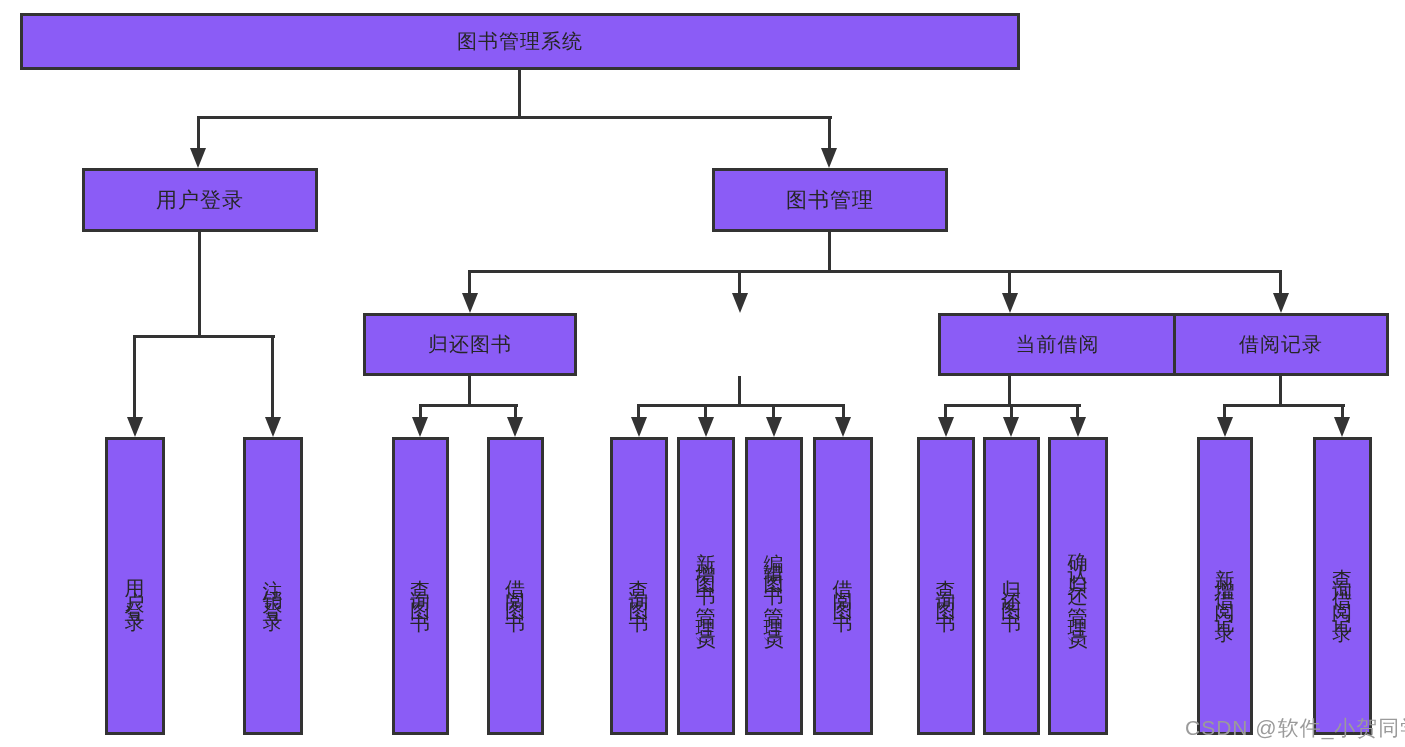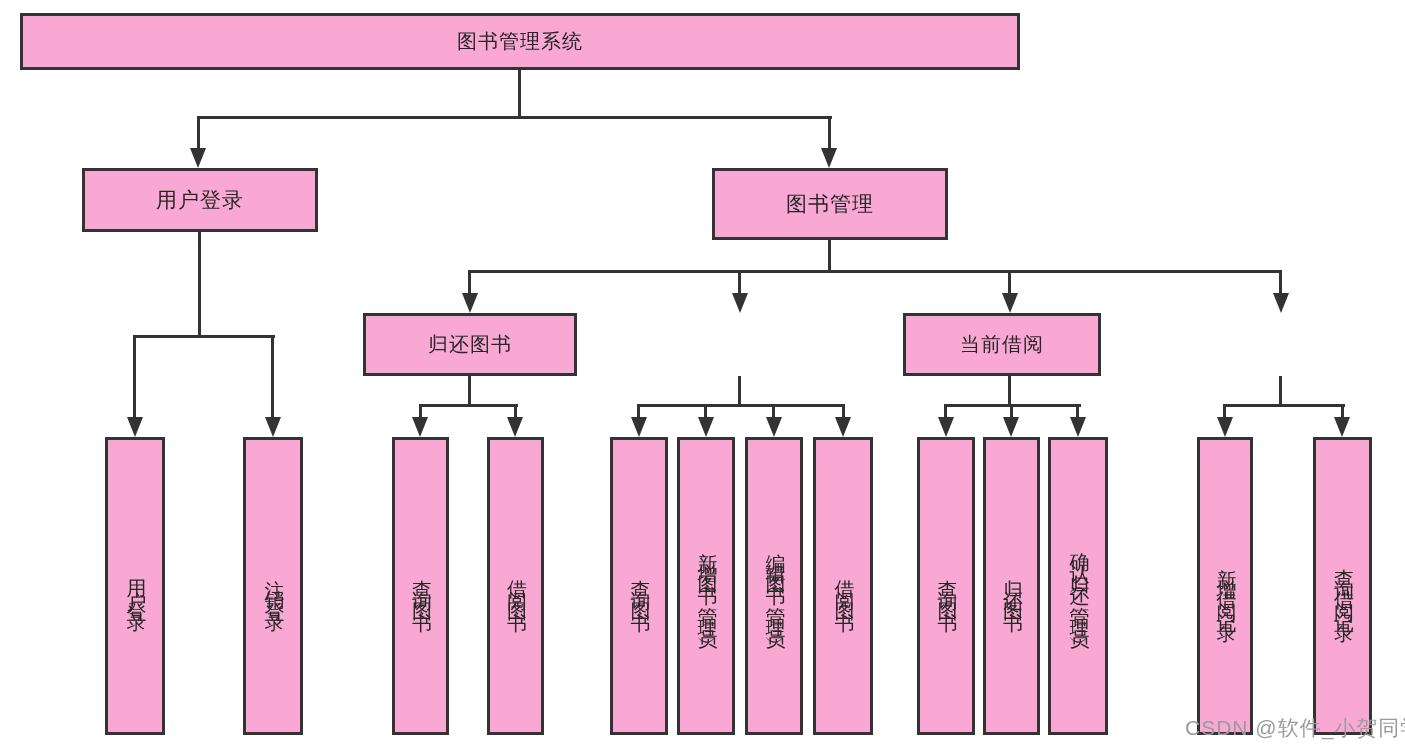--- a/index.html
+++ b/index.html
@@ -1,24 +1,24 @@
 <!DOCTYPE html>
 <html><head>
 <meta charset="utf-8">
 <style>
   html,body { margin:0; padding:0; background:#ffffff; }
   #stage {
     position:relative; width:1405px; height:747px; background:#ffffff;
     font-family:"Liberation Sans","DejaVu Sans",sans-serif; overflow:hidden;
   }
   .node {
-    position:absolute; box-sizing:border-box; background:#f9a8d4;
+    position:absolute; box-sizing:border-box; background:#8b5cf6;
     border:3px solid #333333; color:#262626;
     display:flex; align-items:center; justify-content:center;
-    font-size:20px; letter-spacing:1px; z-index:2;font-family:Liberation Mono, monospace;
+    font-size:20px; letter-spacing:1px; z-index:2;
   }
   .lvl2 { font-size:21px; }
   .leaf {
     top:437px; height:298px;
     writing-mode:vertical-rl; text-orientation:mixed;
     letter-spacing:11px; font-size:20px; line-height:1;
   }
   .line  { position:absolute; background:#333333; z-index:1; }
   .vline { width:3px; }
   .hline { height:3px; }
@@ -34,27 +34,28 @@
 </style>
 </head>
 <body>
 
 <div id="stage">
 
   <div class="node" style="left:20px;top:13px;width:1000px;height:57px">图书管理系统</div>
 
   <div class="node lvl2" style="left:82px;top:168px;width:236px;height:64px">用户登录</div>
 
-  <div class="node lvl2" style="left:712px;top:168px;width:236px;height:72px">图书管理</div>
+  <div class="node lvl2" style="left:712px;top:168px;width:236px;height:64px">图书管理</div>
 
   <div class="node" style="left:363px;top:313px;width:214px;height:63px">归还图书</div>
 
 
-  <div class="node" style="left:903px;top:313px;width:198px;height:63px">当前借阅</div>
+  <div class="node" style="left:938px;top:313px;width:239px;height:63px">当前借阅</div>
 
+  <div class="node" style="left:1173px;top:313px;width:216px;height:63px">借阅记录</div>
 
   <div class="node leaf" style="left:105px;width:60px">用户登录</div>
   <div class="node leaf" style="left:243px;width:60px">注销登录</div>
 
   <div class="node leaf" style="left:392px;width:57px">查询图书</div>
   <div class="node leaf" style="left:487px;width:57px">借阅图书</div>
 
   <div class="node leaf" style="left:610px;width:58px">查询图书</div>
   <div class="node leaf" style="left:677px;width:58px">新增图书（管理员）</div>
   <div class="node leaf" style="left:745px;width:58px">编辑图书（管理员）</div>

